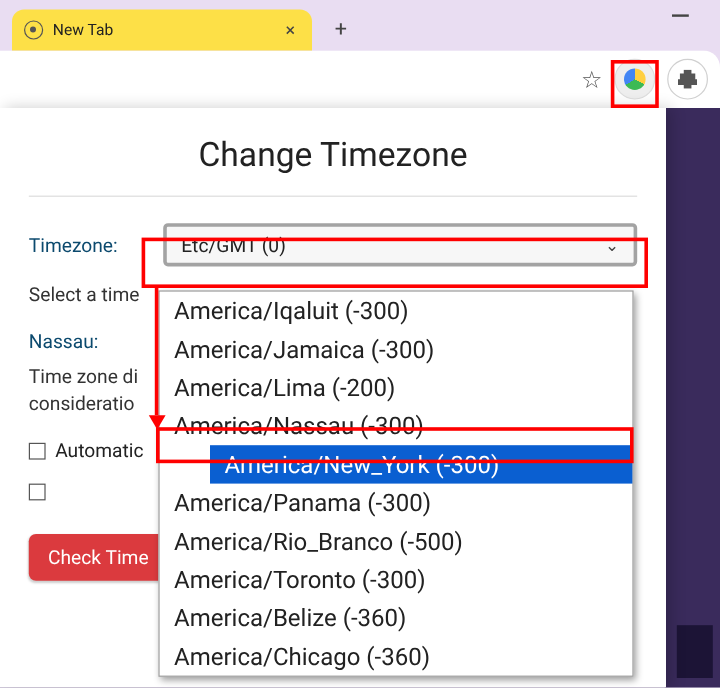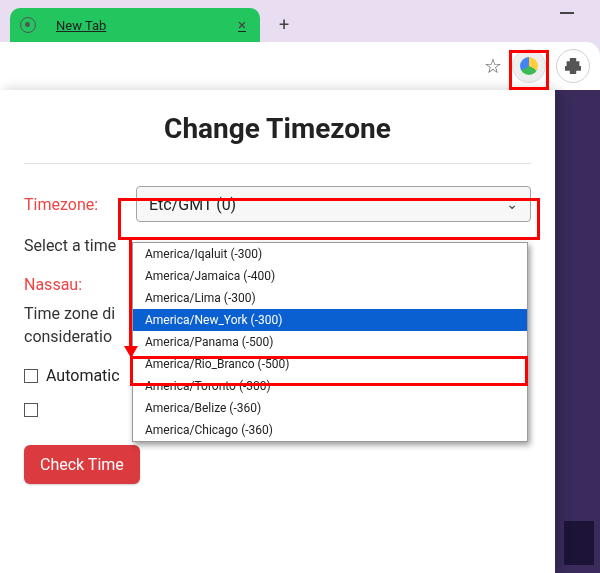--- a/index.html
+++ b/index.html
@@ -16,29 +16,28 @@
     height: 42px;
     background: #e9ddf2;
     display: flex;
     align-items: flex-end;
     padding-left: 10px;
     position: relative;
   }
   .tab {
     display: flex;
     align-items: center;
-    background: #22c55e;
+    background: #fde047;
     border-radius: 10px 10px 0 0;
     height: 34px;
     width: 250px;
     padding: 0 10px;
     font-size: 13px;
     color: #222;
-    gap: 20px;
-    text-decoration: underline;
+    gap: 8px;
   }
   .tab .favicon {
     width: 16px; height: 16px;
     border: 1.5px solid #555;
     border-radius: 50%;
     position: relative;
   }
   .tab .favicon::after {
     content: "";
     position: absolute;
@@ -108,30 +107,30 @@
     width: 555px;
     bottom:0;
     background:#fff;
     box-shadow: 4px 0 12px rgba(0,0,0,0.2);
     padding: 22px 24px;
     color:#222;
   }
   .popup h1{
     text-align:center;
     font-size: 28px;
-    font-weight: 700;
+    font-weight: 400;
     margin-bottom: 18px;
   }
   .hr { border-top:1px solid #ddd; margin-bottom: 22px;}
   .row { display:flex; align-items:center; margin-bottom: 14px; font-size:16px;}
-  .row .label { width: 112px; color:#ef4444;}
+  .row .label { width: 112px; color:#0c4a6e;}
   .select-box{
     flex:1;
     height: 36px;
-    border:1px solid #a3a3a3;
+    border:3px solid #a3a3a3;
     border-radius:4px;
     background:#f7f7f7;
     display:flex; align-items:center; justify-content:space-between;
     padding: 0 12px;
     font-size:16px;
   }
   .chev { font-size:14px;color:#444;}
   .helper { color:#333; font-size:16px; margin-bottom:20px;}
   .chk-row{ display:flex; align-items:center; gap:8px; margin-bottom:18px; font-size:16px;}
   .chk { width:14px;height:14px;border:1.5px solid #555;background:#fff;}
@@ -149,27 +148,28 @@
     position:absolute;
     left:132px; top:242px;
     width:396px;
     background:#fff;
     border:1px solid #9a9a9a;
     box-shadow: 2px 3px 6px rgba(0,0,0,0.4);
     z-index:50;
   }
   .dropdown .opt{
     padding: 4px 12px;
-    font-size:12px;
+    font-size:20px;
     color:#222;
     white-space:nowrap;
   }
   .dropdown .opt.sel{
     background:#0a5fd1;
     color:#fff;
+    margin-left:42px;
   }
   
   .hl{
     position:absolute;
     border:3px solid #ff0000;
     z-index:60;
     pointer-events:none;
   }
   .arrow{
     position:absolute;
@@ -238,24 +238,25 @@
   </div>
   <div class="chk-row" style="margin-bottom:28px;">
     <span class="chk"></span>
   </div>
 
   <div class="btn">Check Time</div>
 </div>
 
 <div class="dropdown">
   <div class="opt">America/Iqaluit (-300)</div>
-  <div class="opt">America/Jamaica (-400)</div>
-  <div class="opt">America/Lima (-300)</div>
+  <div class="opt">America/Jamaica (-300)</div>
+  <div class="opt">America/Lima (-200)</div>
+  <div class="opt">America/Nassau (-300)</div>
   <div class="opt sel">America/New_York (-300)</div>
-  <div class="opt">America/Panama (-500)</div>
+  <div class="opt">America/Panama (-300)</div>
   <div class="opt">America/Rio_Branco (-500)</div>
   <div class="opt">America/Toronto (-300)</div>
   <div class="opt">America/Belize (-360)</div>
   <div class="opt">America/Chicago (-360)</div>
 </div>
 
 <div class="hl" style="left:509px;top:50px;width:40px;height:40px;"></div>
 <div class="hl" style="left:118px;top:198px;width:422px;height:42px;"></div>
 <div class="hl" style="left:130px;top:356px;width:398px;height:30px;"></div>
 <div class="arrow" style="left:124px;top:240px;">

